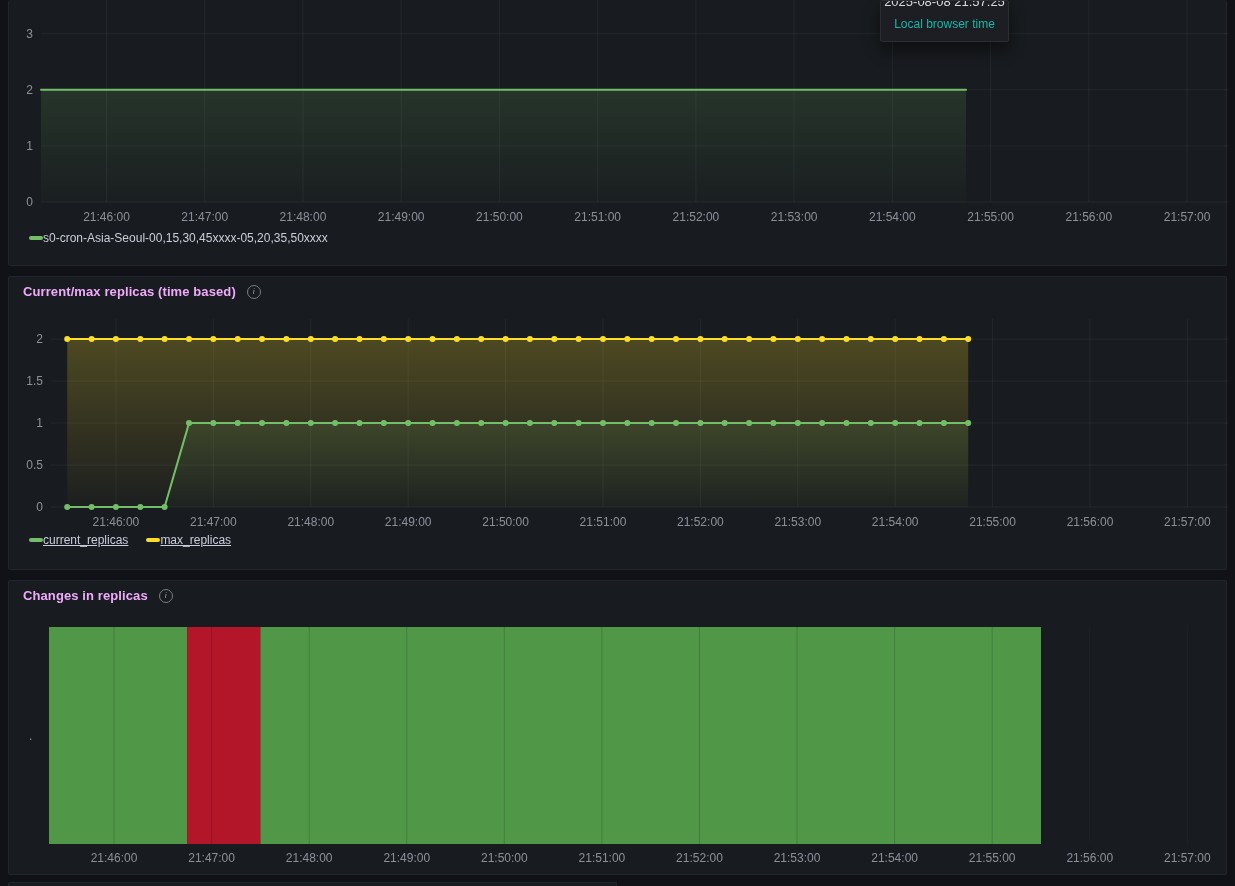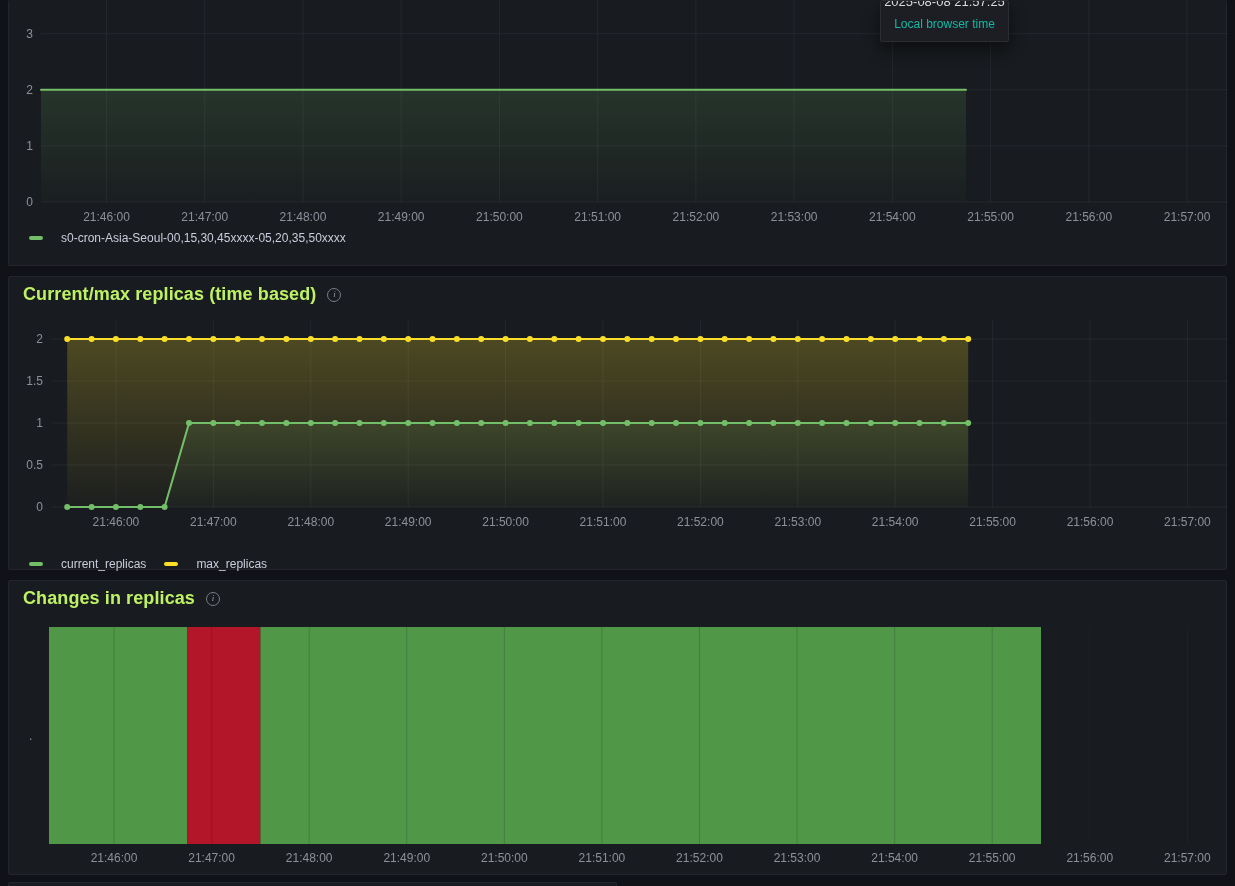--- a/index.html
+++ b/index.html
@@ -7,26 +7,26 @@
   .page{position:relative;width:1235px;height:886px;overflow:hidden;
         background:var(--page-bg,#111217);color:var(--text,#ccccdc);
         font-family:"Liberation Sans",sans-serif;}
   .panel{position:absolute;left:8px;width:1219px;background:var(--panel-bg,#181b1f);
          border:1px solid var(--panel-border,#22252b);border-radius:2px;}
   #panel-1{top:0;height:266px;border-top:none;}
   #panel-2{top:276px;height:294px;}
   #panel-3{top:580px;height:295px;}
   .panel svg{position:absolute;left:0;top:0;cursor:crosshair;}
   .panel-header{position:absolute;left:14px;top:7px;display:flex;align-items:center;gap:11px;z-index:2;}
-  .panel-title{font-size:18px;font-weight:600;color:#bef264;letter-spacing:.1px;cursor:pointer;}
+  .panel-title{font-size:13px;font-weight:600;color:#f0abfc;letter-spacing:.1px;cursor:pointer;}
   .info-icon{width:14px;height:14px;border:1px solid #787b83;border-radius:50%;color:#9a9da5;
              font-size:9px;line-height:1;display:flex;align-items:center;justify-content:center;
              font-family:"Liberation Serif",serif;font-style:italic;cursor:pointer;}
   .legend{position:absolute;left:20px;display:flex;gap:18px;font-size:12px;color:var(--text,#ccccdc);z-index:2;}
-  .legend-item{display:flex;align-items:center;gap:18px;cursor:pointer;white-space:nowrap;}
+  .legend-item{display:flex;align-items:center;gap:0;cursor:pointer;white-space:nowrap;}
   .legend-marker{width:14px;height:4px;border-radius:2px;display:inline-block;}
   .row-label{position:absolute;left:20px;top:148px;font-size:12px;color:var(--text-dim,#9a9cae);}
   .time-tooltip{position:absolute;left:880px;top:0;width:129px;z-index:10;text-align:center;
                 background:var(--tooltip-bg,#1d1e23);border:1px solid #2c2d33;border-radius:2px;
                 box-shadow:0 8px 16px rgba(0,0,0,.45);}
   .tt-clip{height:11px;overflow:hidden;}
   .tt-date{font-size:13px;color:#d9dadf;margin-top:-7px;white-space:nowrap;}
   .tt-tz{font-size:12px;padding:5px 2px 10px;}
   .next-row-sliver{position:absolute;left:8px;top:882px;width:609px;height:4px;
                    background:var(--panel-bg,#181b1f);border:1px solid var(--panel-border,#22252b);border-bottom:none;border-radius:2px 2px 0 0;}
@@ -225,21 +225,21 @@
           <circle cx="788.8" cy="146.1" r="3" fill="#73bf69"></circle>
           <circle cx="813.1" cy="146.1" r="3" fill="#73bf69"></circle>
           <circle cx="837.5" cy="146.1" r="3" fill="#73bf69"></circle>
           <circle cx="861.8" cy="146.1" r="3" fill="#73bf69"></circle>
           <circle cx="886.2" cy="146.1" r="3" fill="#73bf69"></circle>
           <circle cx="910.5" cy="146.1" r="3" fill="#73bf69"></circle>
           <circle cx="934.9" cy="146.1" r="3" fill="#73bf69"></circle>
           <circle cx="959.2" cy="146.1" r="3" fill="#73bf69"></circle>
         </g>
       </svg>
-    <div class="legend" style="top:280px;">
+    <div class="legend" style="top:256px;text-decoration:underline;">
       <span class="legend-item">
         <i class="legend-marker" style="background: rgb(115, 191, 105);"></i>
         <span>current_replicas</span>
       </span>
       <span class="legend-item">
         <i class="legend-marker" style="background: rgb(250, 222, 42);"></i>
         <span>max_replicas</span>
       </span>
     </div>
   </section>

